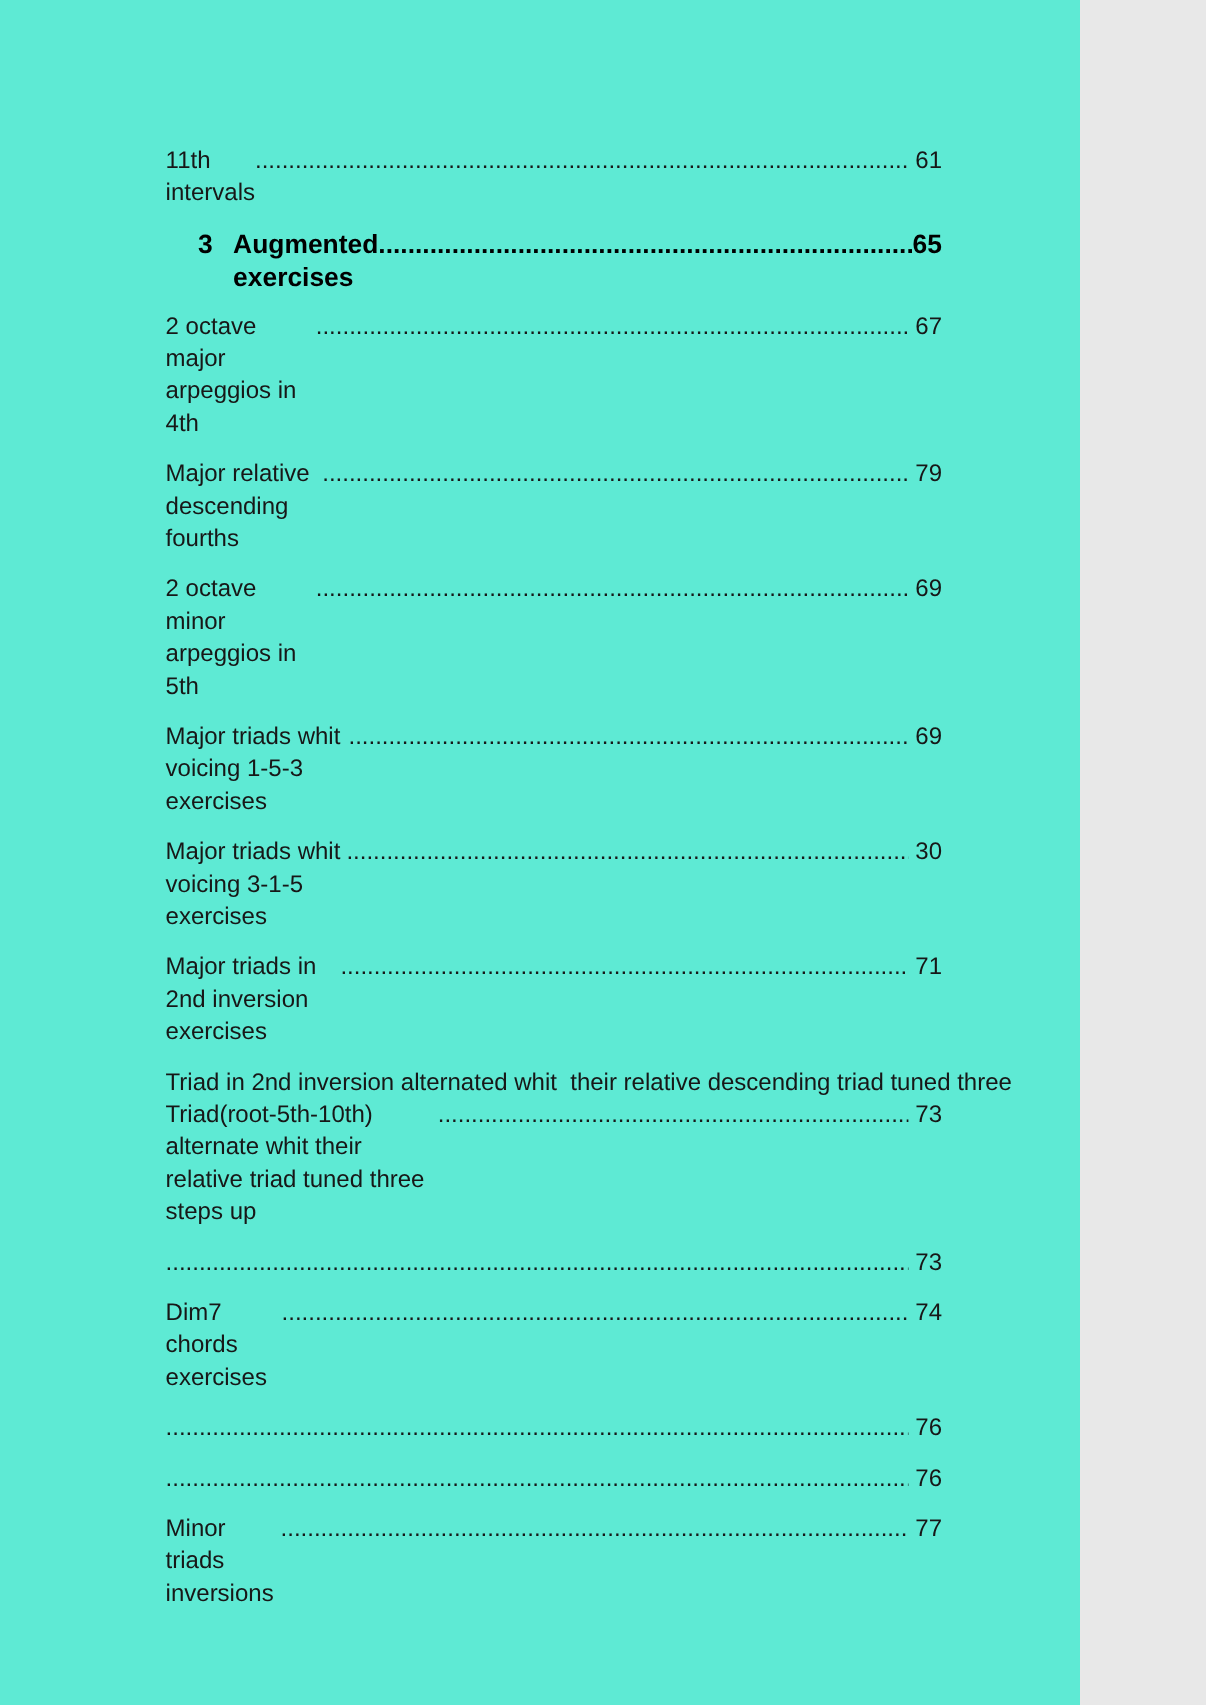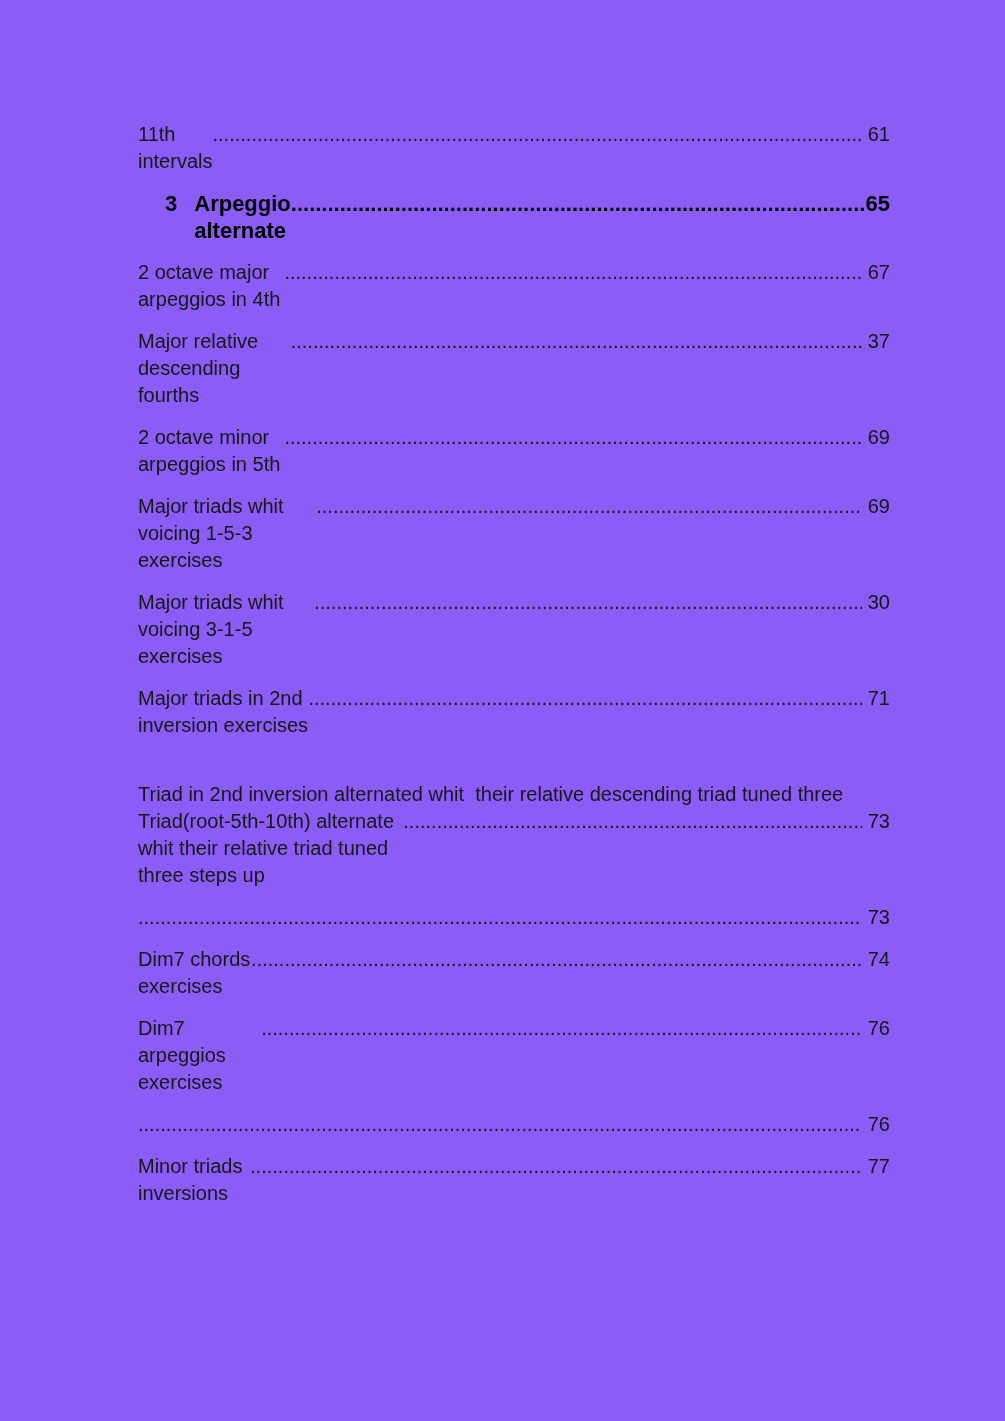--- a/index.html
+++ b/index.html
@@ -1,38 +1,38 @@
 <!DOCTYPE html>
 <html><head>
 <meta charset="utf-8">
 <style>
   html, body { margin: 0; padding: 0; background: #e8e8e8; }
   .doc-page {
     position: relative;
-    width: 1005px;
+    width: 900px;
     height: 1421px;
-    background: #8b5cf6;
+    background: #5eead4;
     box-sizing: border-box;
     font-family: "Liberation Sans", "DejaVu Sans", sans-serif;
     color: #171717;
     overflow: hidden;
   }
   .toc {
     box-sizing: border-box;
     padding: 121px 115px 0 138px;
   }
   .row {
     display: flex;
     align-items: baseline;
     line-height: 27px;
     margin-bottom: 15px;
     font-size: 20px;
   }
   .row.cont { margin-bottom: 0; }
-  .row.cont .label { white-space: pre; margin-top: 27px; }
+  .row.cont .label { white-space: pre; }
   .label { white-space: pre-wrap; }
   .leader {
     flex: 1 1 auto;
     overflow: hidden;
     white-space: nowrap;
     min-width: 10px;
   }
   .leader::after {
     content: "..........................................................................................................................................................................................................";
   }
@@ -52,35 +52,35 @@
 <div class="doc-page">
   <div class="toc" id="toc-root">
   <div class="row entry">
     <span class="label">11th intervals </span>
     <span class="leader"></span>
     <span class="page">61</span>
   </div>
 
   <div class="row section">
     <span class="num">3</span>
-    <span class="label">Arpeggio alternate  </span>
+    <span class="label">Augmented exercises  </span>
     <span class="leader"></span>
     <span class="page">65</span>
   </div>
 
   <div class="row entry">
     <span class="label">2 octave major arpeggios in 4th </span>
     <span class="leader"></span>
     <span class="page">67</span>
   </div>
 
   <div class="row entry">
     <span class="label">Major relative descending fourths </span>
     <span class="leader"></span>
-    <span class="page">37</span>
+    <span class="page">79</span>
   </div>
 
   <div class="row entry">
     <span class="label">2 octave minor arpeggios in 5th </span>
     <span class="leader"></span>
     <span class="page">69</span>
   </div>
 
   <div class="row entry">
     <span class="label">Major triads whit  voicing 1-5-3 exercises </span>
@@ -117,21 +117,20 @@
   </div>
 
   <div class="row entry">
     <span class="label">Dim7 chords exercises </span>
     <span class="leader"></span>
     <span class="page">74</span>
   </div>
 
 
   <div class="row entry">
-    <span class="label">Dim7 arpeggios exercises</span>
     <span class="leader"></span>
     <span class="page">76</span>
   </div>
 
   <div class="row entry">
     <span class="leader"></span>
     <span class="page">76</span>
   </div>
 
   <div class="row entry">

